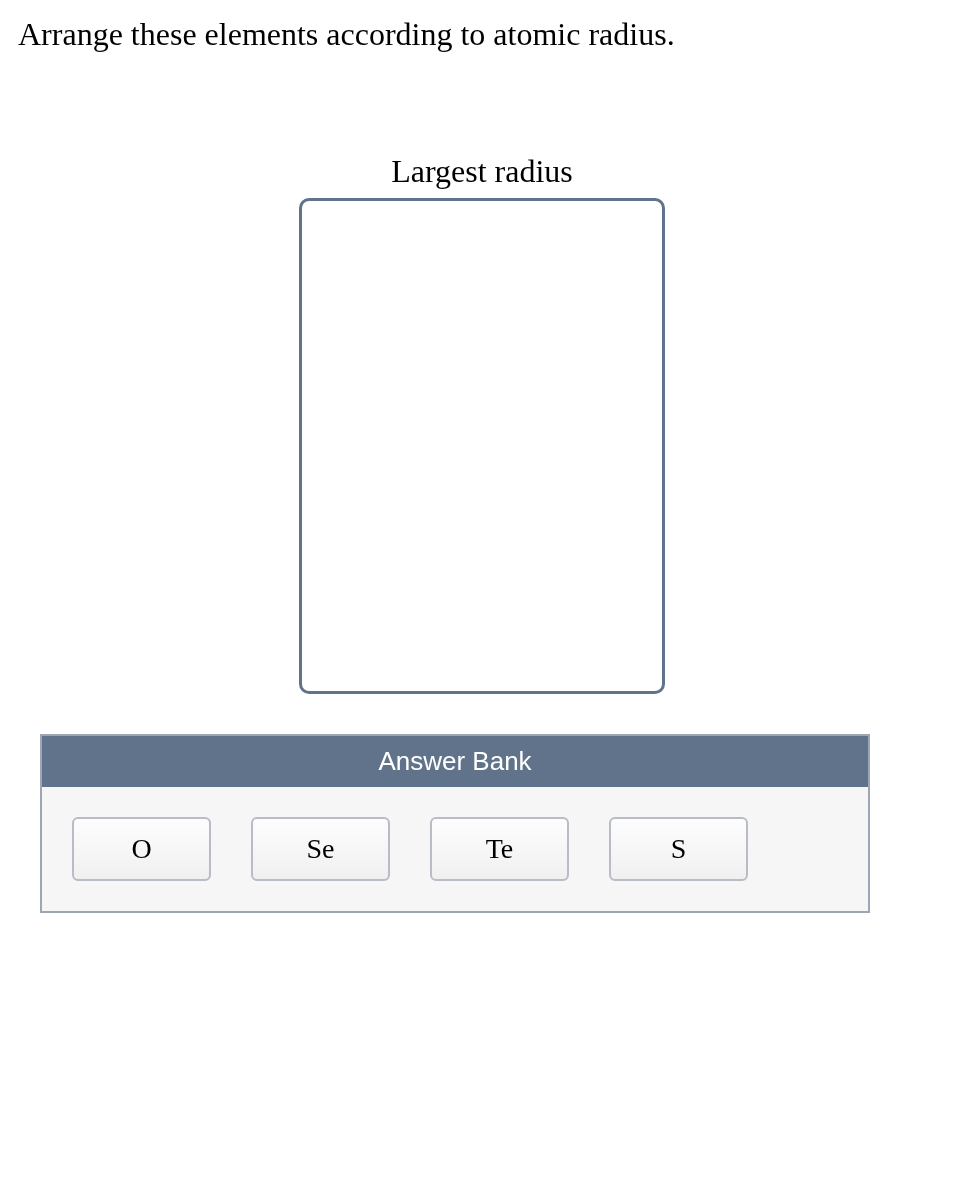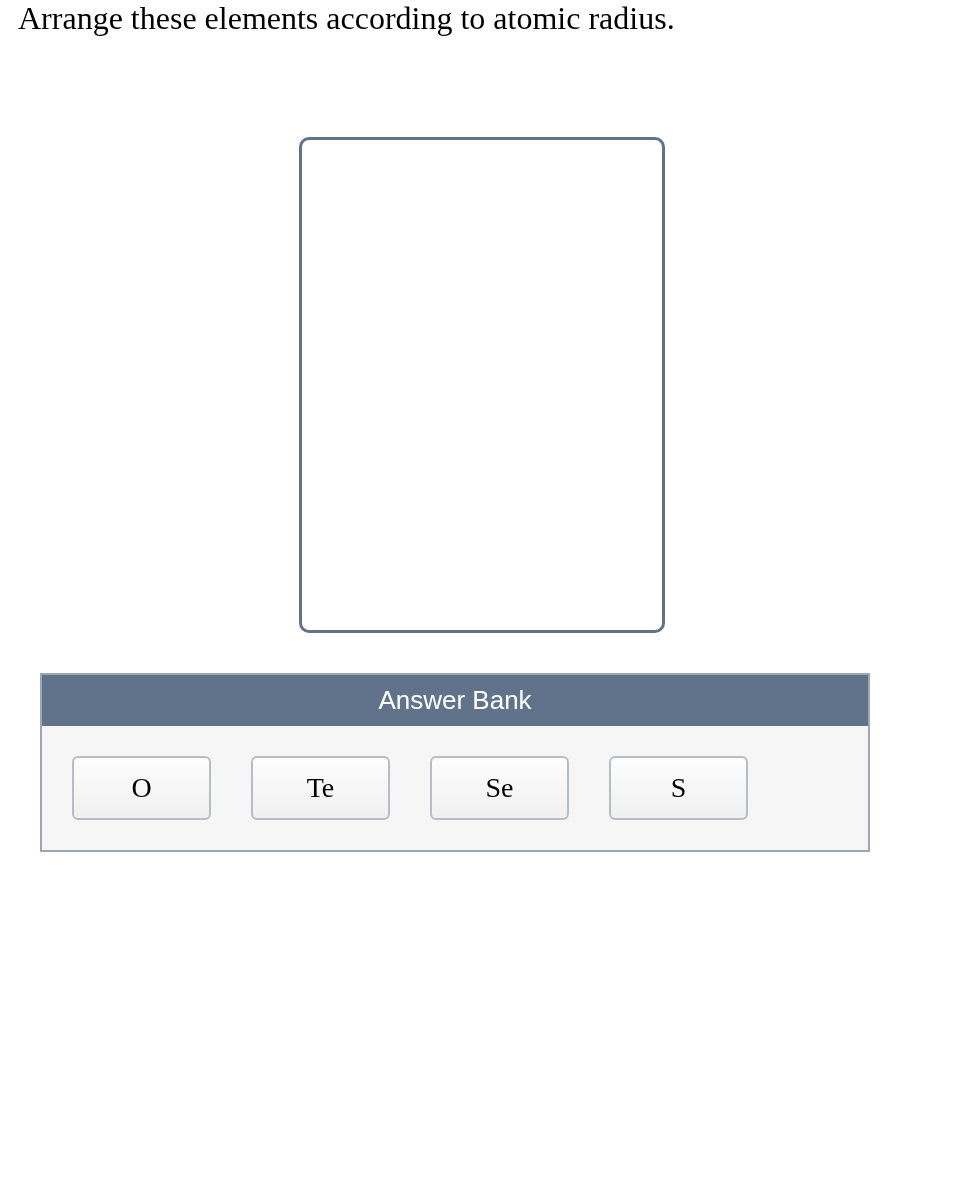--- a/index.html
+++ b/index.html
@@ -5,21 +5,21 @@
   body {
     margin: 0;
     padding: 0;
     font-family: Georgia, 'Times New Roman', serif;
     background: #fff;
     color: #000;
   }
   .page {
     width: 964px;
     box-sizing: border-box;
-    padding-top: 0;
+    padding-top: 16px;
   }
   .question {
     font-size: 32px;
     margin: 0 0 100px 18px;
   }
   .rank-area {
     text-align: center;
   }
   .rank-label {
     font-size: 32px;
@@ -68,25 +68,26 @@
     cursor: move;
   }
 </style>
 </head>
 <body>
 
 <div class="page">
   <div class="question">Arrange these elements according to atomic radius.</div>
 
   <div class="rank-area">
+    <div class="rank-label">Largest radius</div>
     <div class="drop-box"></div>
   </div>
 
   <div class="answer-bank">
     <div class="answer-bank-header">Answer Bank</div>
     <div class="answer-bank-body">
       <div class="tile">O</div>
+      <div class="tile">Se</div>
       <div class="tile">Te</div>
-      <div class="tile">Se</div>
       <div class="tile">S</div>
     </div>
   </div>
 </div>
 
 </body></html>

